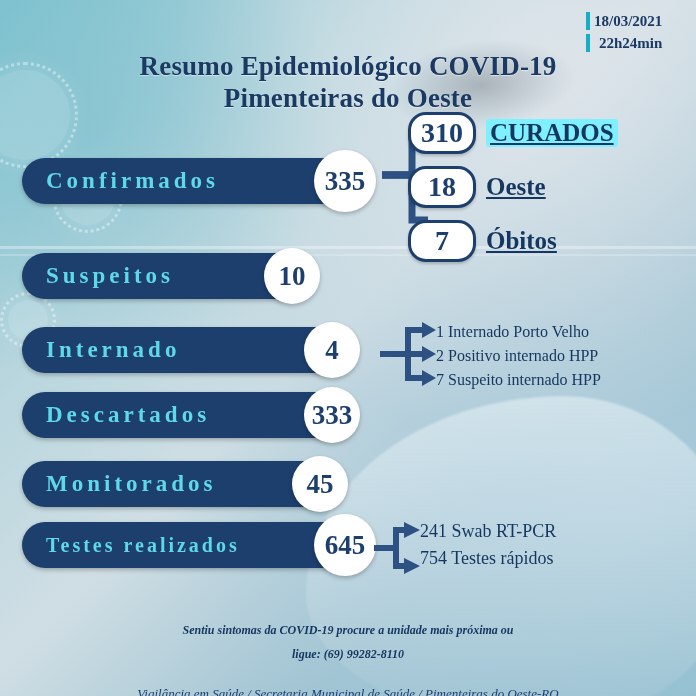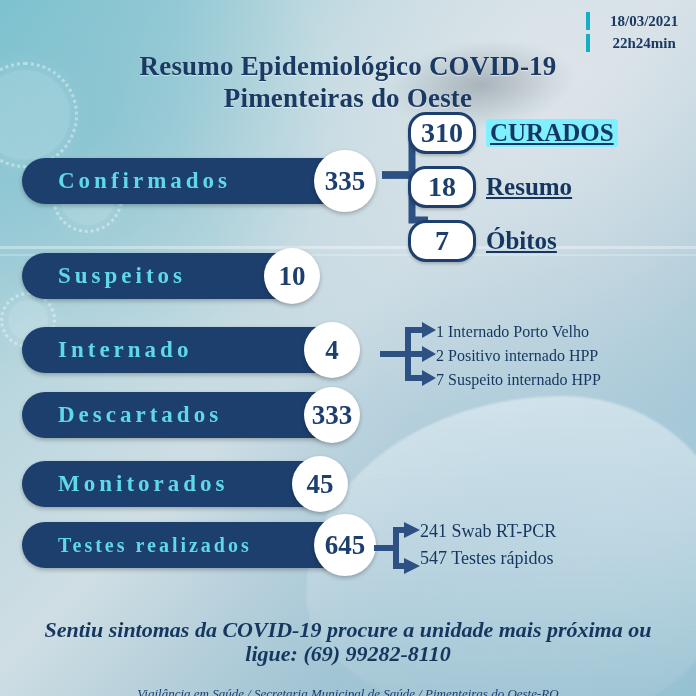--- a/index.html
+++ b/index.html
@@ -86,27 +86,27 @@
     color: #1b3a63;
     font-size: 27px;
     line-height: 32px;
     letter-spacing: 0.2px;
     text-shadow: 0 1px 1px rgba(255,255,255,0.5);
   }
   .datebox {
     position: absolute;
     top: 10px;
     left: 586px;
-    text-align: center;
+    text-align: right;
     font-family: "Liberation Serif", serif;
     font-weight: bold;
     color: #1b3a63;
     font-size: 15px;
     line-height: 22px;
-    padding-left: 24px;
+    padding-left: 8px;
   }
   .datebox .bar {
     position: absolute;
     left: 0;
     top: 2px;
     width: 4px;
     height: 18px;
     background: #16aec4;
   }
   .datebox .bar2 {
@@ -128,21 +128,21 @@
     display: flex;
     align-items: center;
     box-shadow: 0 2px 4px rgba(0,0,0,0.25);
   }
   .pill-label {
     font-family: "Liberation Serif", serif;
     font-weight: bold;
     font-size: 23px;
     color: #5fd8ea;
     letter-spacing: 4px;
-    padding-left: 36px;
+    padding-left: 24px;
     white-space: nowrap;
   }
   .pill .circle {
     position: absolute;
     right: -8px;
     top: -5px;
     width: 56px;
     height: 56px;
     border-radius: 50%;
     background: #ffffff;
@@ -212,21 +212,21 @@
   .footer {
     position: absolute;
     left: 0;
     width: 696px;
     text-align: center;
   }
   .foot-main {
     font-family: "Liberation Serif", serif;
     font-style: italic;
     font-weight: bold;
-    font-size: 22px;
+    font-size: 12px;
     color: #14365f;
     line-height: 24px;
   }
   .foot-sub {
     font-family: "Liberation Serif", serif;
     font-style: italic;
     font-size: 13px;
     color: #1d3f6e;
     margin-top: 20px;
   }
@@ -292,21 +292,21 @@
     <div class="circle wide">645</div>
   </div>
 
   <div class="breakout" style="left:408px; top:112px;">
     <div class="num-box">310</div>
     <div class="bo-label hl">CURADOS</div>
   </div>
 
   <div class="breakout" style="left:408px; top:166px;">
     <div class="num-box">18</div>
-    <div class="bo-label">Resumo</div>
+    <div class="bo-label">Oeste</div>
   </div>
 
   <div class="breakout" style="left:408px; top:220px;">
     <div class="num-box">7</div>
     <div class="bo-label">Óbitos</div>
   </div>
 
   <svg class="connector" style="left:378px; top:320px; width:60px; height:68px;">
     <path d="M2,34 L30,34 L30,10 L44,10" stroke="#2c5182" stroke-width="6" fill="none"></path>
     <polygon points="44,2 58,10 44,18" fill="#2c5182"></polygon>
@@ -319,21 +319,21 @@
   <div class="detail-text" style="position:absolute; left:436px; top:345px;">2 Positivo internado HPP</div>
   <div class="detail-text" style="position:absolute; left:436px; top:369px;">7 Suspeito internado HPP</div>
 
   <svg class="connector" style="left:372px; top:522px; width:50px; height:52px;">
     <path d="M2,26 L24,26 L24,8 L34,8" stroke="#2c5182" stroke-width="6" fill="none"></path>
     <polygon points="32,0 48,8 32,16" fill="#2c5182"></polygon>
     <path d="M2,26 L24,26 L24,44 L34,44" stroke="#2c5182" stroke-width="6" fill="none"></path>
     <polygon points="32,36 48,44 32,52" fill="#2c5182"></polygon>
   </svg>
   <div class="detail-text" style="position:absolute; left:420px; top:521px; font-size:18px;">241 Swab RT-PCR</div>
-  <div class="detail-text" style="position:absolute; left:420px; top:548px; font-size:18px;">547 Testes rápidos</div>
+  <div class="detail-text" style="position:absolute; left:420px; top:548px; font-size:18px;">754 Testes rápidos</div>
 
   <div class="footer" style="top:618px;">
     <div class="foot-main">Sentiu sintomas da COVID-19 procure a unidade mais próxima ou</div>
     <div class="foot-main">ligue: (69) 99282-8110</div>
     <div class="foot-sub">Vigilância em Saúde / Secretaria Municipal de Saúde / Pimenteiras do Oeste-RO</div>
   </div>
 
 </div>
 
 </body></html>

